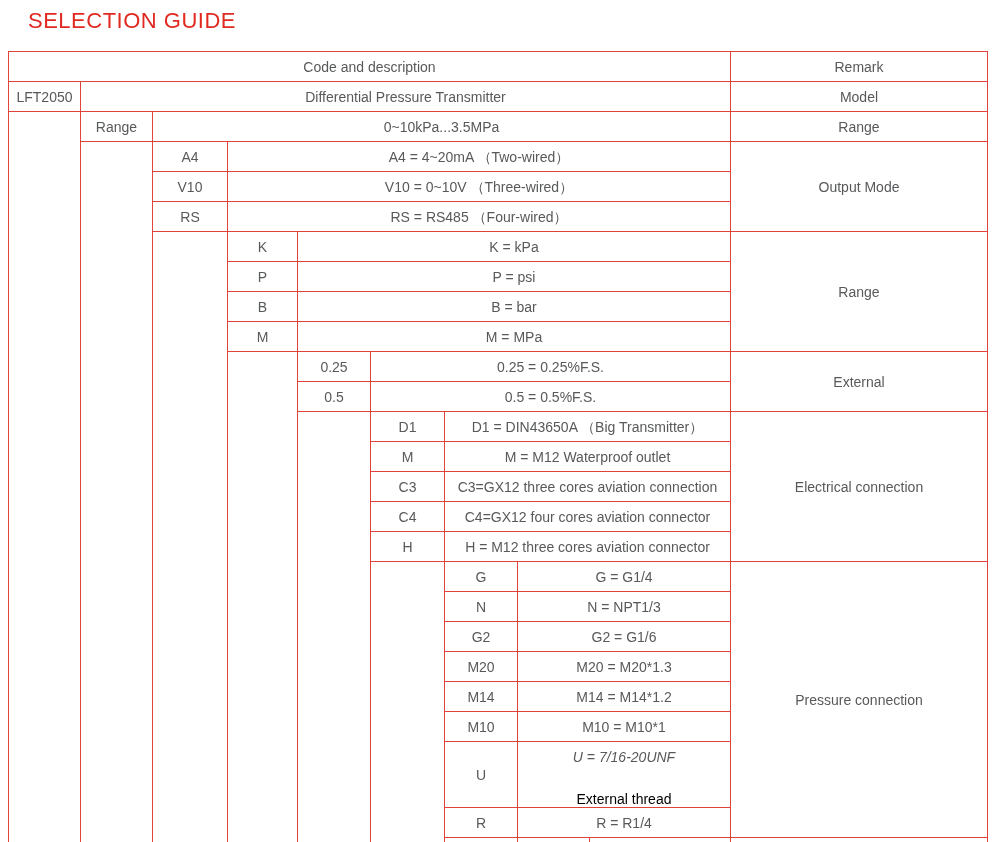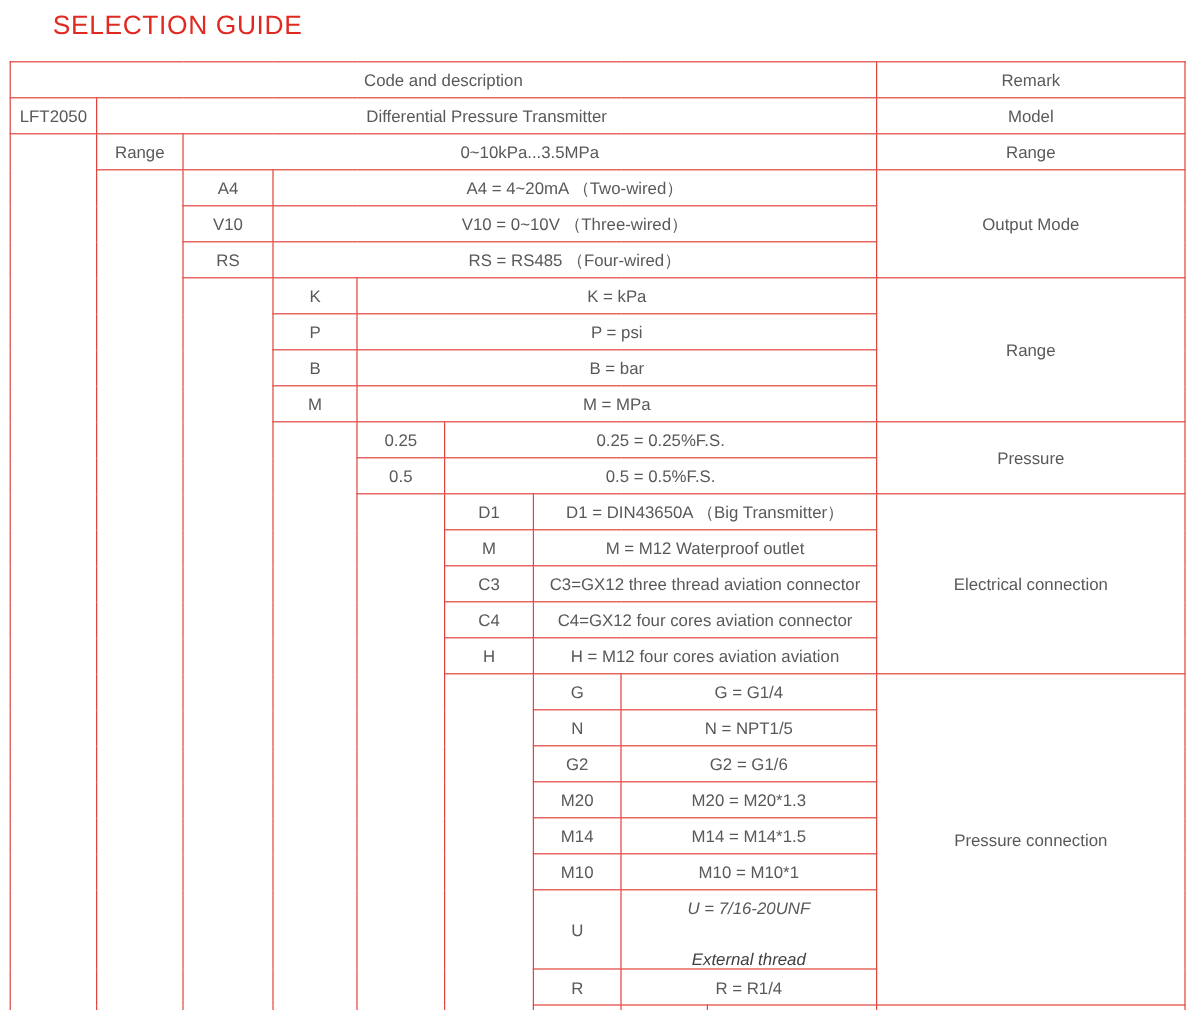--- a/index.html
+++ b/index.html
@@ -6,21 +6,21 @@
     margin: 0;
     padding: 0;
     width: 992px;
     height: 842px;
     overflow: hidden;
     background: #ffffff;
     font-family: "Liberation Sans", sans-serif;
   }
   .page-title {
     position: absolute;
-    left: 44px;
+    left: 28px;
     top: 8px;
     margin: 0;
     font-size: 22px;
     font-weight: 400;
     letter-spacing: 0.5px;
     color: #e02a21;
   }
   table.selection-guide {
     position: absolute;
     left: 8px;
@@ -42,21 +42,21 @@
   }
   tr.row { height: 30px; padding-left: 12px; }
   tr.row-tall { height: 61px; }
   tr.row-partial { height: 8px; }
   td.remark-span {
     vertical-align: top;
     padding-top: 7px;
   }
   td.desc-two-line { white-space: normal; }
   .desc-line1 { margin-top: 7px; line-height: 16px; font-style: italic; }
-  .desc-line2 { margin-top: 26px; line-height: 16px; color: #404040; font-style: italic; }
+  .desc-line2 { margin-top: 26px; line-height: 16px; color: #000000; }
 </style>
 </head>
 <body>
 
 <h1 class="page-title">SELECTION GUIDE</h1>
 
 <table class="selection-guide">
   <colgroup>
     <col style="width:72px">
       <col style="width:72px">
@@ -120,71 +120,71 @@
   </tr>
   <tr class="row">
     <td>M</td>
     <td colspan="5">M = MPa</td>
   </tr>
 
   <tr class="row">
     <td rowspan="16"></td>
     <td>0.25</td>
     <td colspan="4">0.25 = 0.25%F.S.</td>
-    <td rowspan="2" class="remark-span">Pressure</td>
+    <td rowspan="2" class="remark-span">External</td>
   </tr>
   <tr class="row">
     <td>0.5</td>
     <td colspan="4">0.5 = 0.5%F.S.</td>
   </tr>
 
   <tr class="row">
     <td rowspan="14"></td>
     <td>D1</td>
     <td colspan="3">D1 = DIN43650A （Big Transmitter）</td>
     <td rowspan="5" class="remark-span">Electrical connection</td>
   </tr>
   <tr class="row">
     <td>M</td>
     <td colspan="3">M = M12 Waterproof outlet</td>
   </tr>
   <tr class="row">
     <td>C3</td>
-    <td colspan="3">C3=GX12 three thread aviation connector</td>
+    <td colspan="3">C3=GX12 three cores aviation connection</td>
   </tr>
   <tr class="row">
     <td>C4</td>
     <td colspan="3">C4=GX12 four cores aviation connector</td>
   </tr>
   <tr class="row">
     <td>H</td>
-    <td colspan="3">H = M12 four cores aviation aviation</td>
+    <td colspan="3">H = M12 three cores aviation connector</td>
   </tr>
 
   <tr class="row">
     <td rowspan="9"></td>
     <td>G</td>
     <td colspan="2">G = G1/4</td>
     <td rowspan="8" class="remark-span">Pressure connection</td>
   </tr>
   <tr class="row">
     <td>N</td>
-    <td colspan="2">N = NPT1/5</td>
+    <td colspan="2">N = NPT1/3</td>
   </tr>
   <tr class="row">
     <td>G2</td>
     <td colspan="2">G2 = G1/6</td>
   </tr>
   <tr class="row">
     <td>M20</td>
     <td colspan="2">M20 = M20*1.3</td>
   </tr>
   <tr class="row">
     <td>M14</td>
-    <td colspan="2">M14 = M14*1.5</td>
+    <td colspan="2">M14 = M14*1.2</td>
   </tr>
   <tr class="row">
     <td>M10</td>
     <td colspan="2">M10 = M10*1</td>
   </tr>
   <tr class="row-tall">
     <td>U</td>
     <td colspan="2" class="desc-two-line">
       <div class="desc-line1">U = 7/16-20UNF</div>
       <div class="desc-line2">External thread</div>

